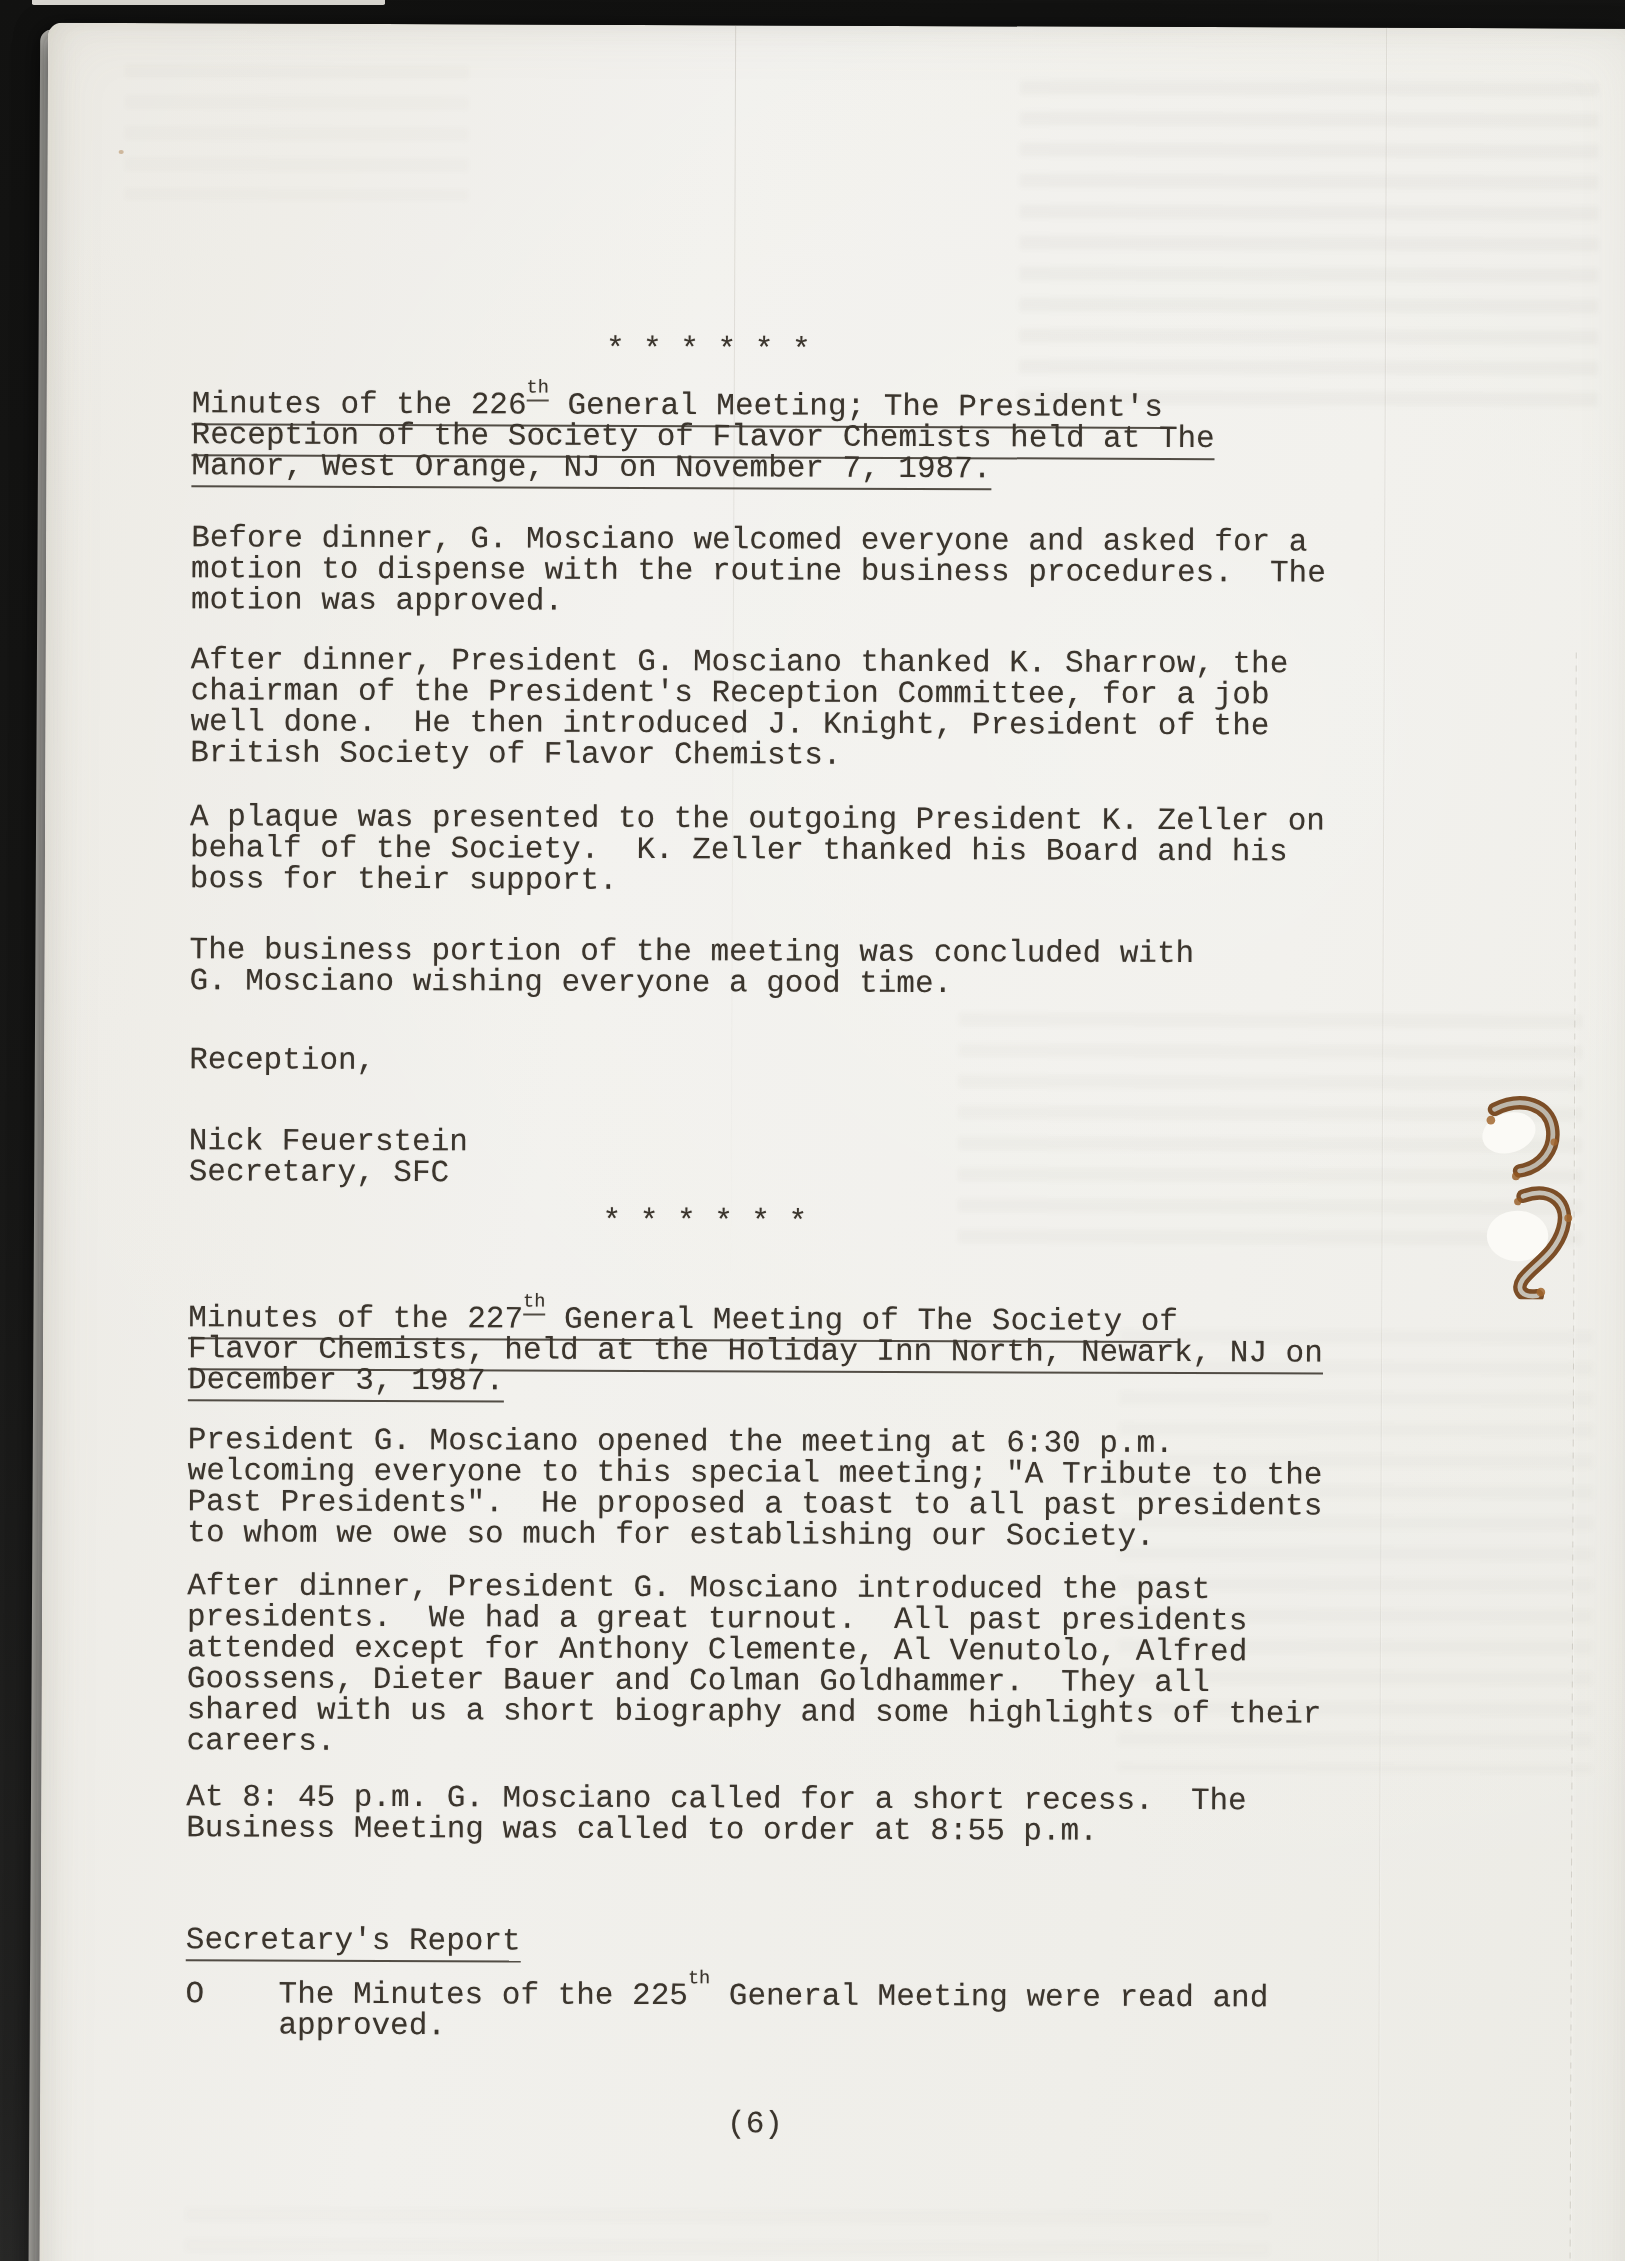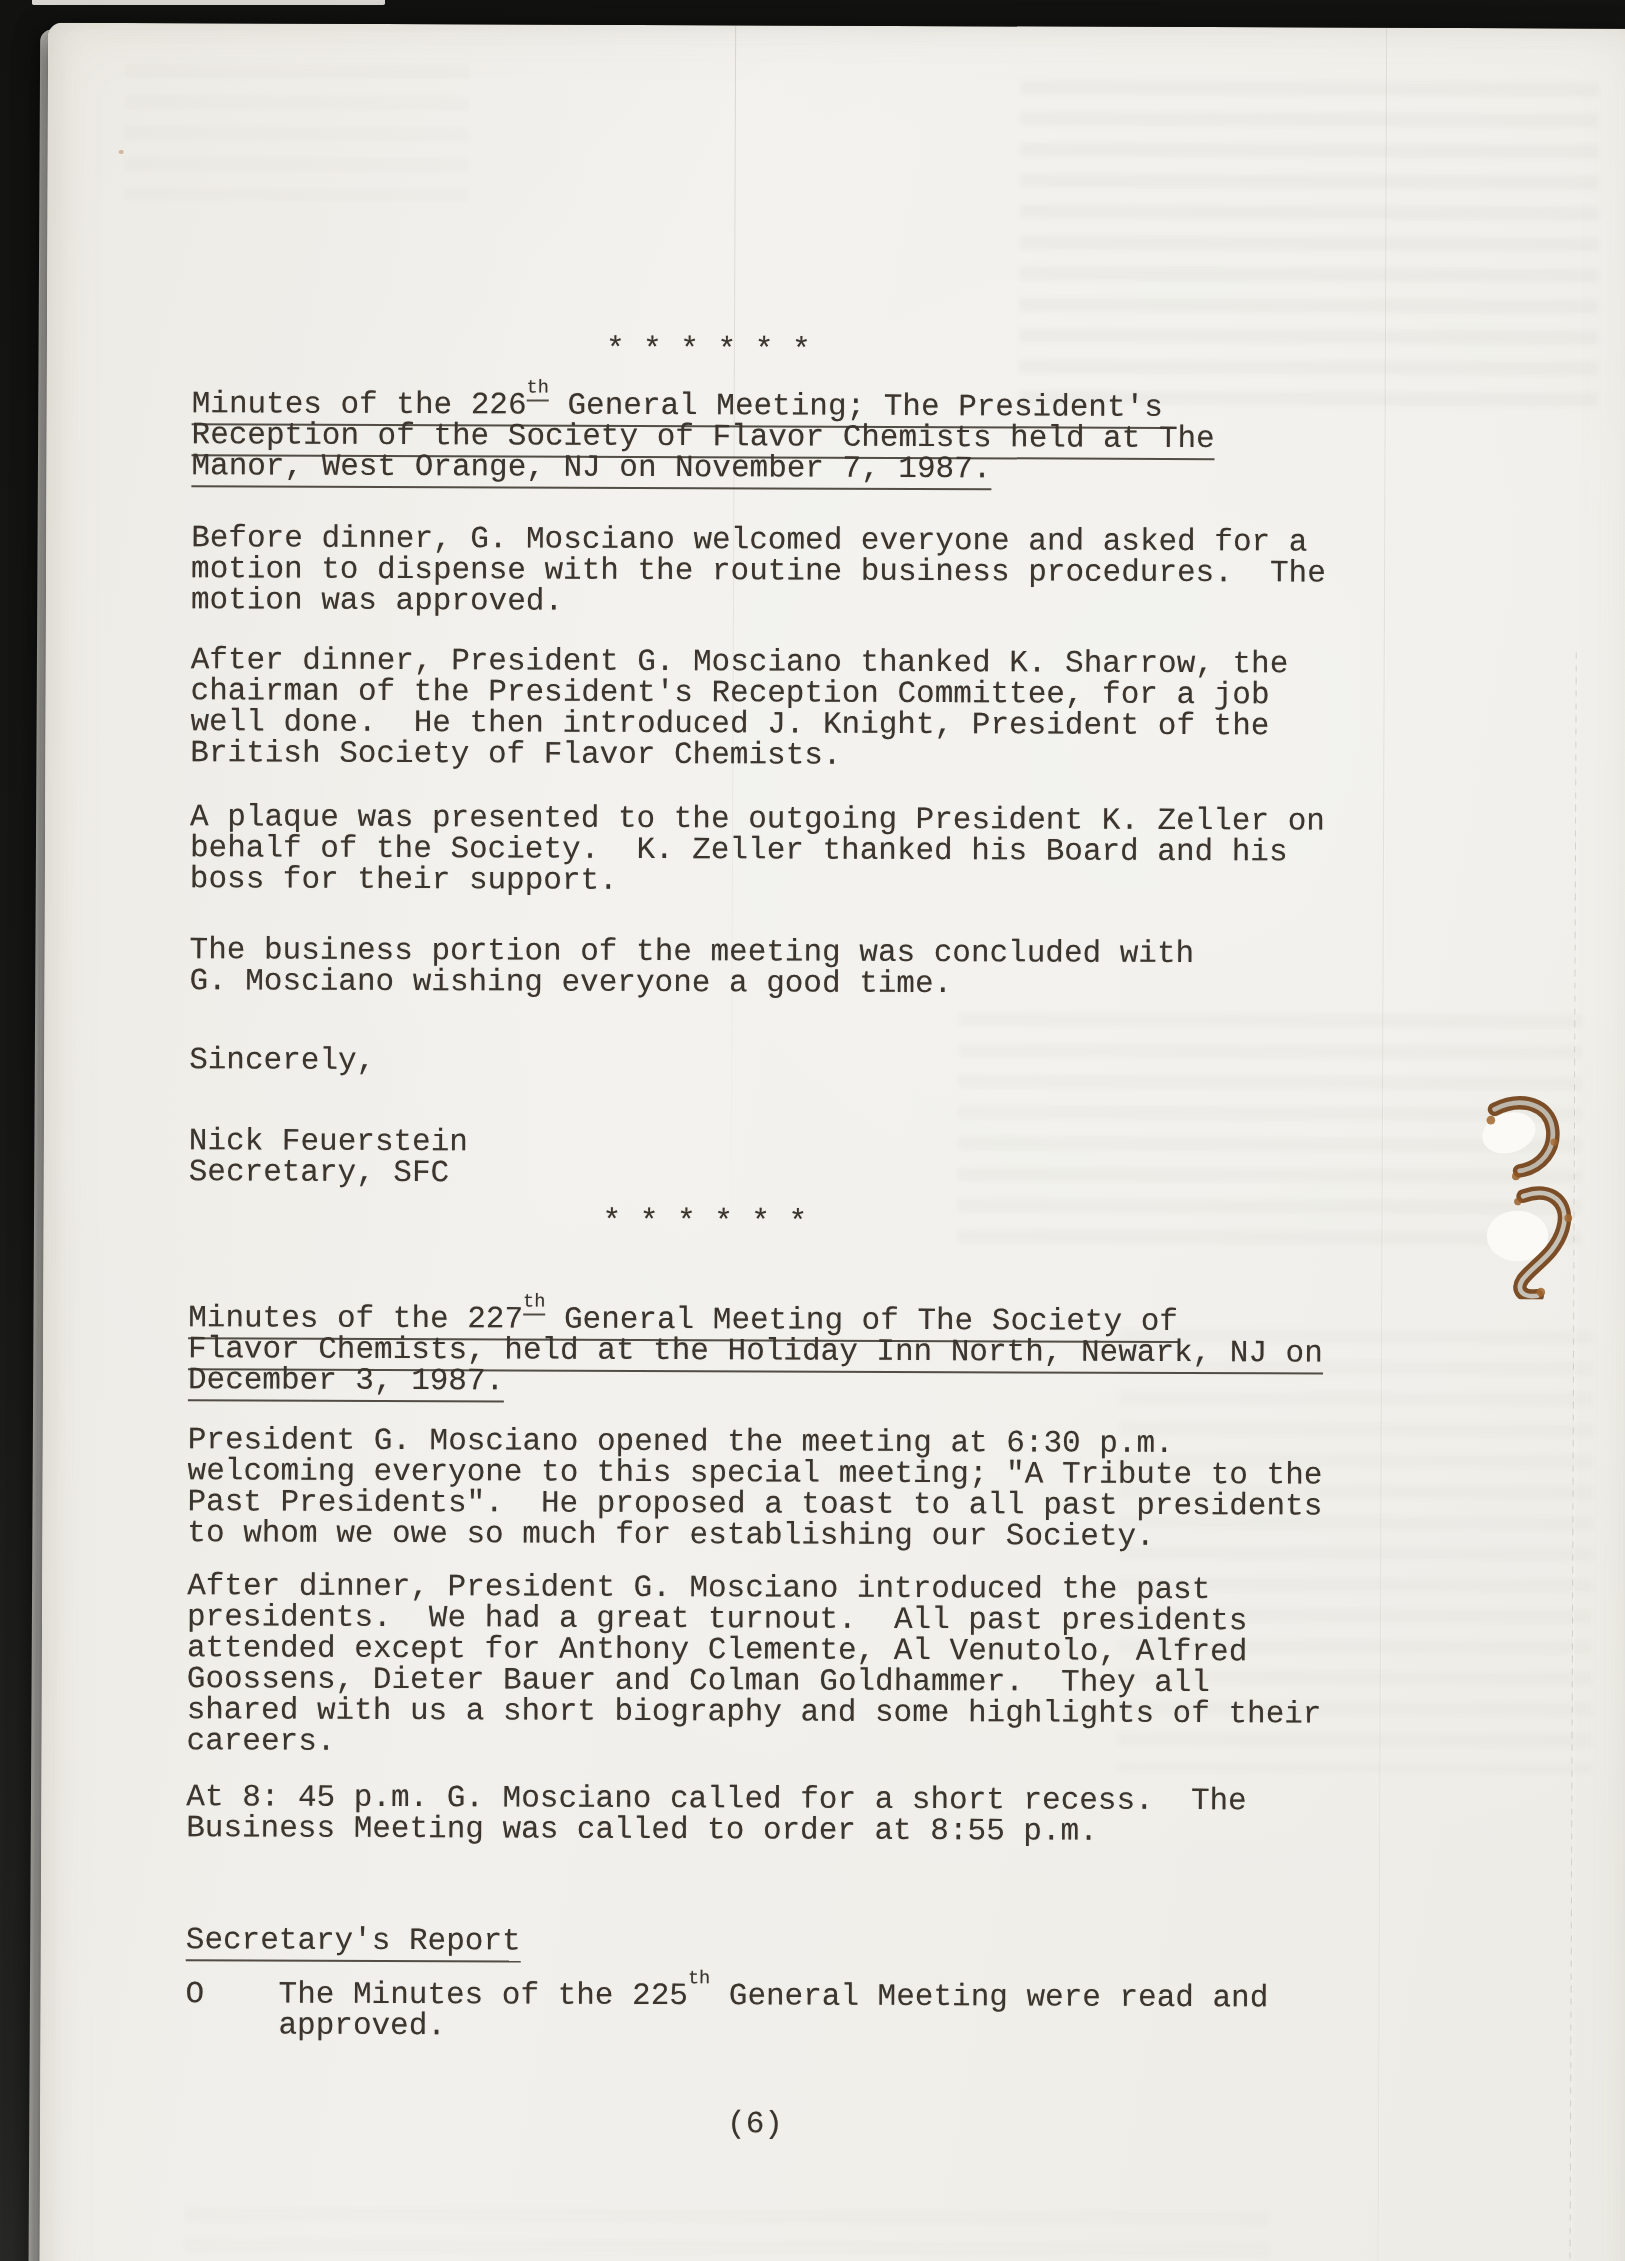--- a/index.html
+++ b/index.html
@@ -109,21 +109,21 @@
   <div class="sec" id="sec-para-plaque">
       <div class="line">A plaque was presented to the outgoing President K. Zeller on</div>
       <div class="line">behalf of the Society.  K. Zeller thanked his Board and his</div>
       <div class="line">boss for their support.</div>
     </div>
   <div class="sec" id="sec-para-conclusion-226">
       <div class="line">The business portion of the meeting was concluded with</div>
       <div class="line">G. Mosciano wishing everyone a good time.</div>
     </div>
   <div class="sec" id="sec-closing">
-      <div class="line">Sincerely,</div>
+      <div class="line">Reception,</div>
     </div>
   <div class="sec" id="sec-signature">
       <div class="line">Nick Feuerstein</div>
       <div class="line">Secretary, SFC</div>
     </div>
   <div class="sec" id="sec-separator-mid">
       <div class="line">* * * * * *</div>
     </div>
   <div class="sec ul-sec" id="sec-heading-227">
       <div class="line"><span class="u">Minutes of the 227<sup>th</sup> General Meeting of The Society of</span></div>

